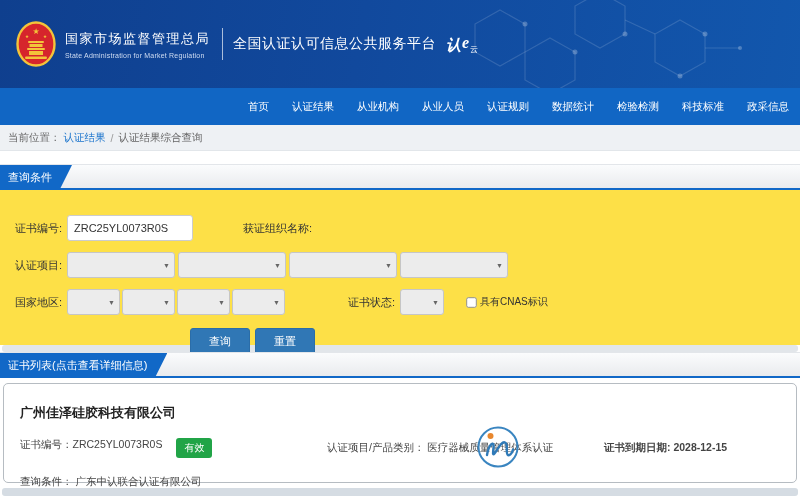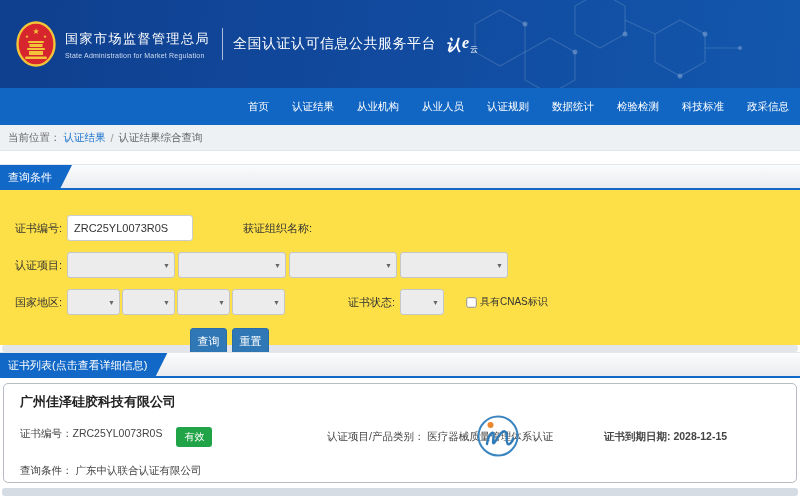--- a/index.html
+++ b/index.html
@@ -49,25 +49,25 @@
   .txt-input::placeholder{color:#aaa;}
   .sel{position:relative;height:26px;background:#ececec;border:1px solid #c6c6c6;border-radius:3px;margin-right:3px;cursor:pointer;}
   .sel .arr{position:absolute;right:4px;top:50%;transform:translateY(-50%);font-size:7px;color:#666;}
   .sel-w{width:108px;}
   .sel-n{width:53px;margin-right:2px;}
   .sel-s{width:44px;}
   .lbl-status{width:58px;text-align:right;font-size:11px;color:#333;margin:0 5px 0 50px;flex-shrink:0;white-space:nowrap;}
   .cnas{display:flex;align-items:center;margin-left:18px;font-size:10px;color:#333;gap:2px;}
   .cnas input{transform:scale(.8);cursor:pointer;}
   .btn-row{padding-left:190px;display:flex;gap:5px;margin-top:13px;}
-  .btn{width:37px;height:27px;background:var(--button-bg);border:1px solid #2b6da8;border-radius:3px;color:#fff;font-size:11px;cursor:pointer;font-family:inherit;}
+  .btn{width:60px;height:27px;background:var(--button-bg);border:1px solid #2b6da8;border-radius:3px;color:#fff;font-size:11px;cursor:pointer;font-family:inherit;}
 
   
   .strip{height:7px;background:#e2e6ea;border-radius:3px;margin:0 2px;}
-  .card{margin:5px 3px 4px 3px;border:1px solid #b6bcc2;border-radius:5px;background:#fff;height:100px;padding-top:9px;cursor:pointer;}
+  .card{margin:5px 3px 4px 3px;border:1px solid #b6bcc2;border-radius:5px;background:#fff;height:100px;padding-top:20px;cursor:pointer;}
   .company{font-size:13px;font-weight:bold;color:#222;padding-left:16px;}
   .details-row{position:relative;height:40px;margin-top:6px;}
   .details-row .cert-line{position:absolute;left:16px;top:50%;transform:translateY(-50%);display:flex;align-items:flex-start;font-size:10.5px;color:#444;}
   .badge{display:inline-block;background:var(--badge-bg);color:#fff;font-size:10px;padding:3px 8px;border-radius:3px;margin-left:14px;}
   .cat-line{position:absolute;left:323px;top:50%;transform:translateY(-50%);font-size:10.5px;color:#444;white-space:nowrap;}
   .card-logo{position:absolute;left:472px;top:-3px;}
   .exp-line{position:absolute;left:600px;top:50%;transform:translateY(-50%);font-size:10.5px;color:#444;white-space:nowrap;font-weight:bold;}
   .issuer-line{padding-left:16px;margin-top:7px;font-size:10.5px;color:#444;}
   .bottom-strip{height:8px;background:#d5dce3;border-radius:3px;margin:5px 2px 0 2px;}
 </style>

